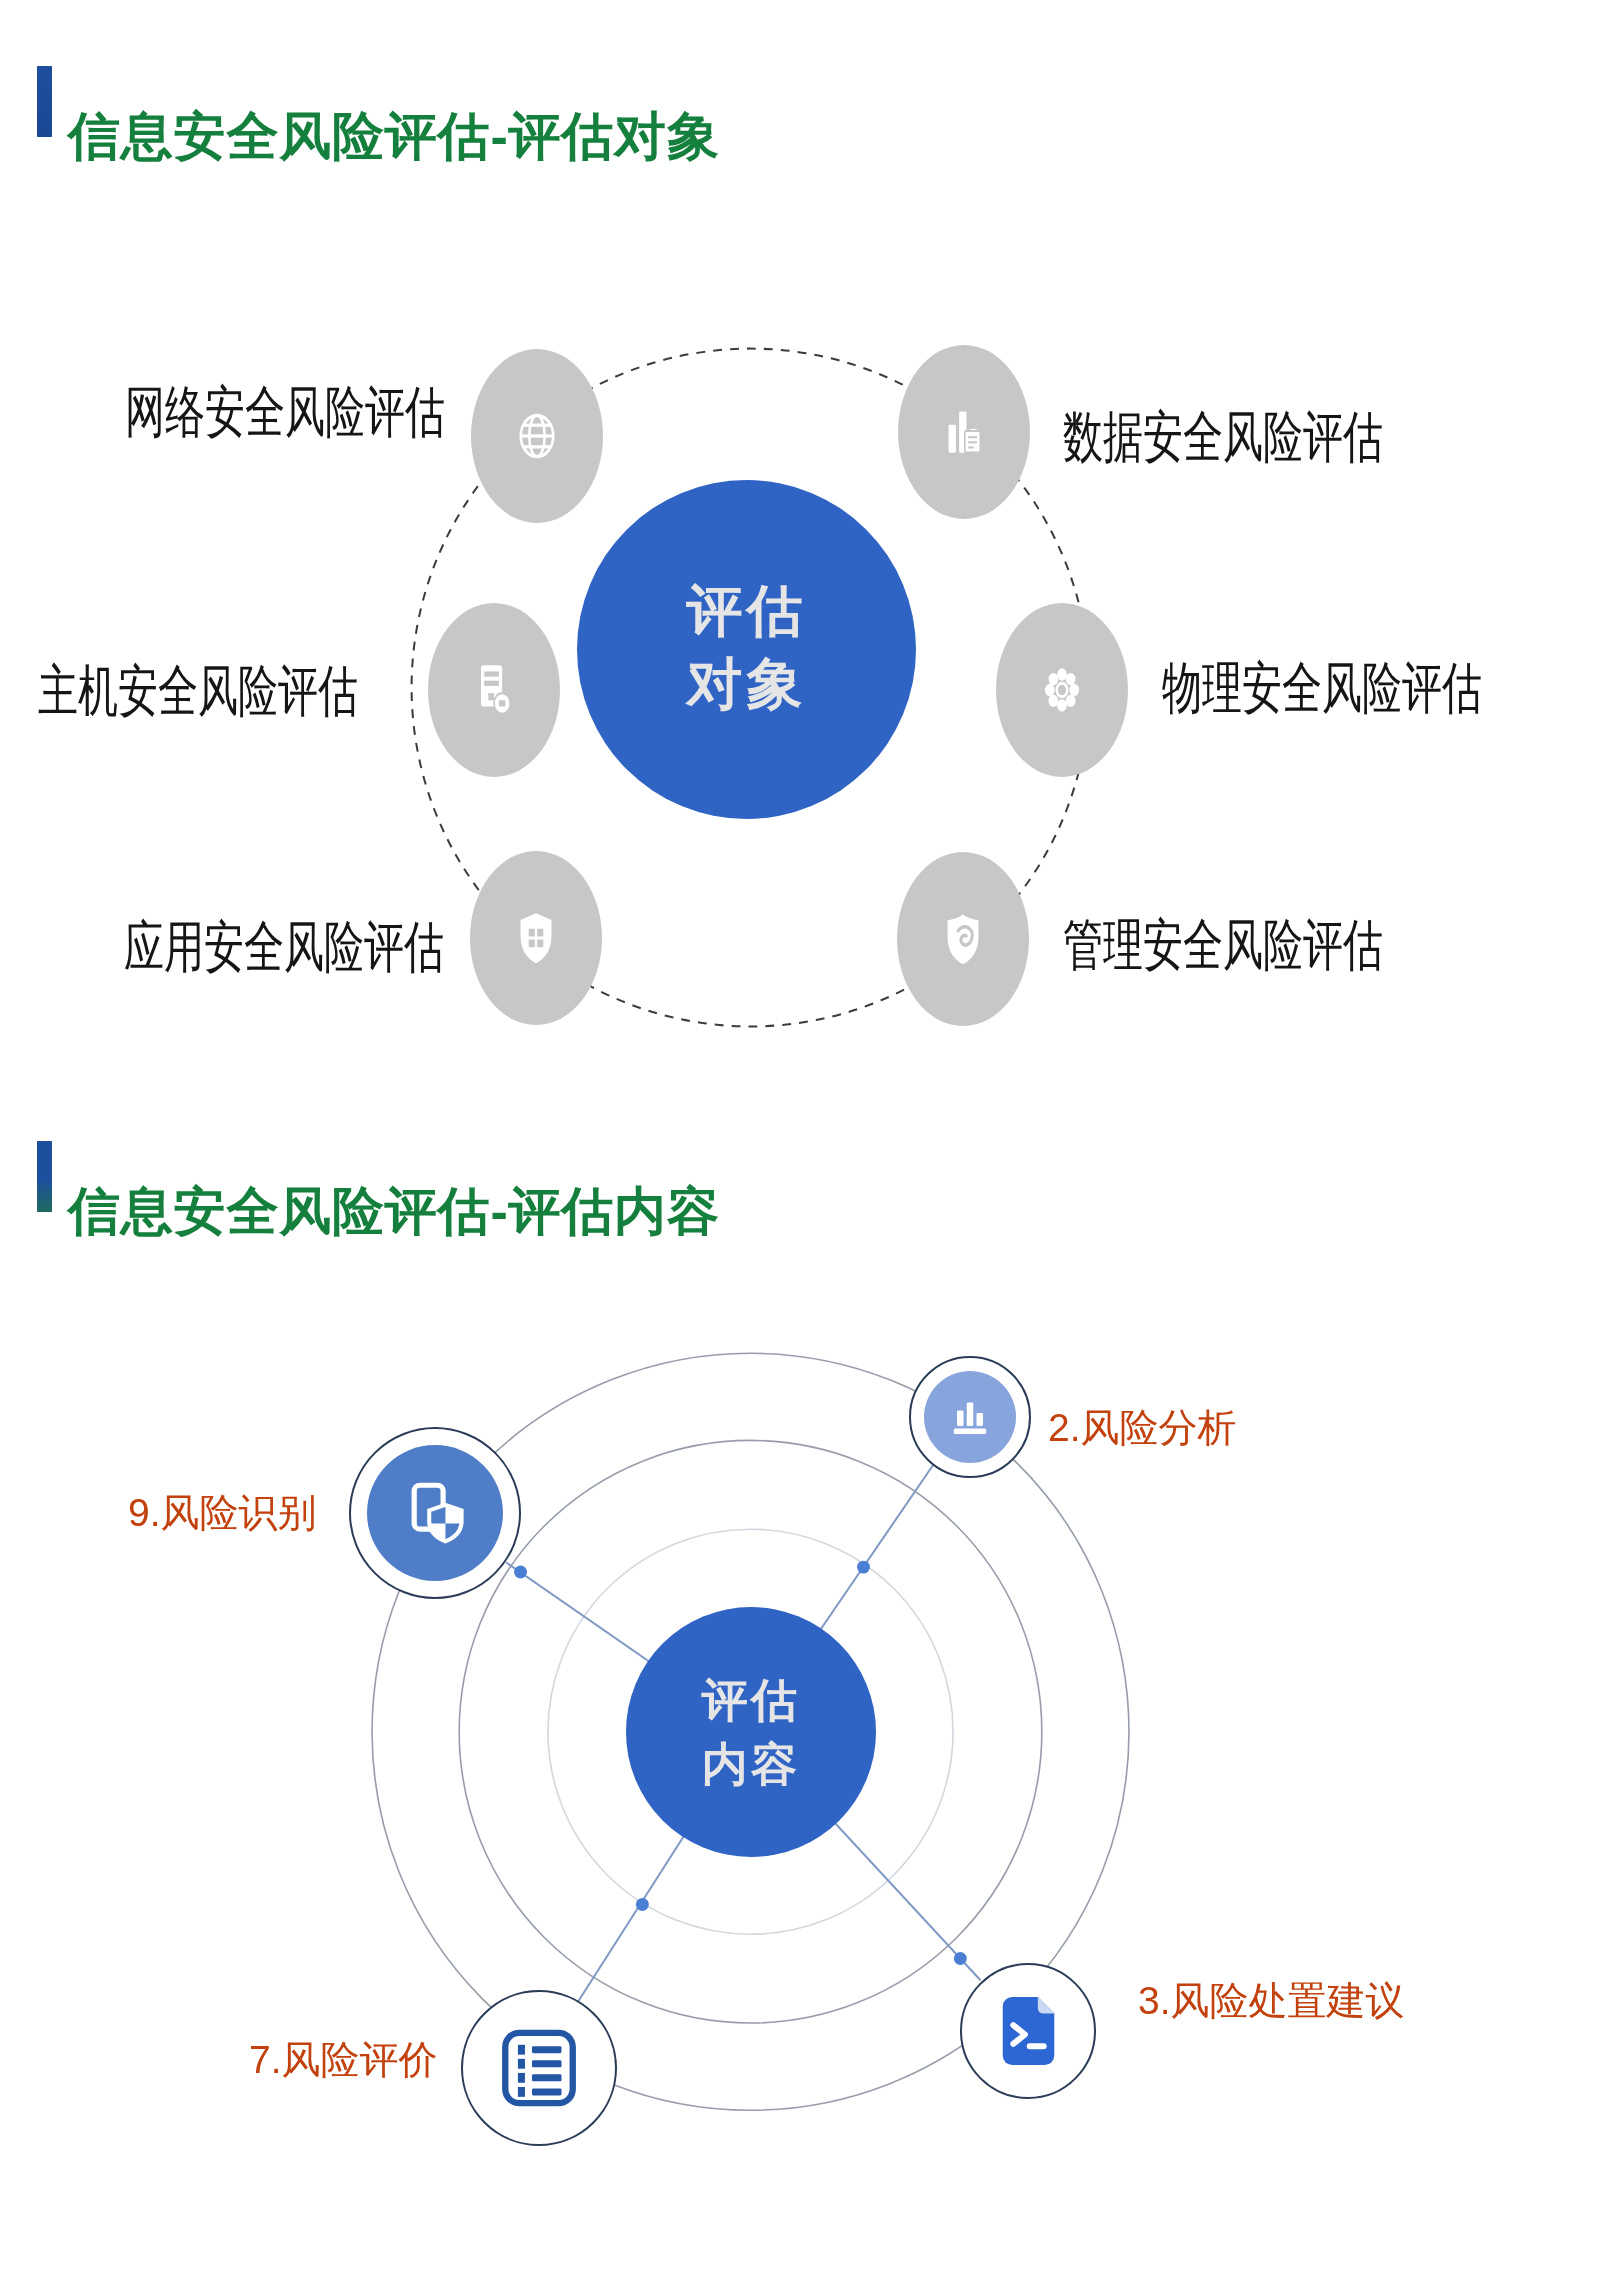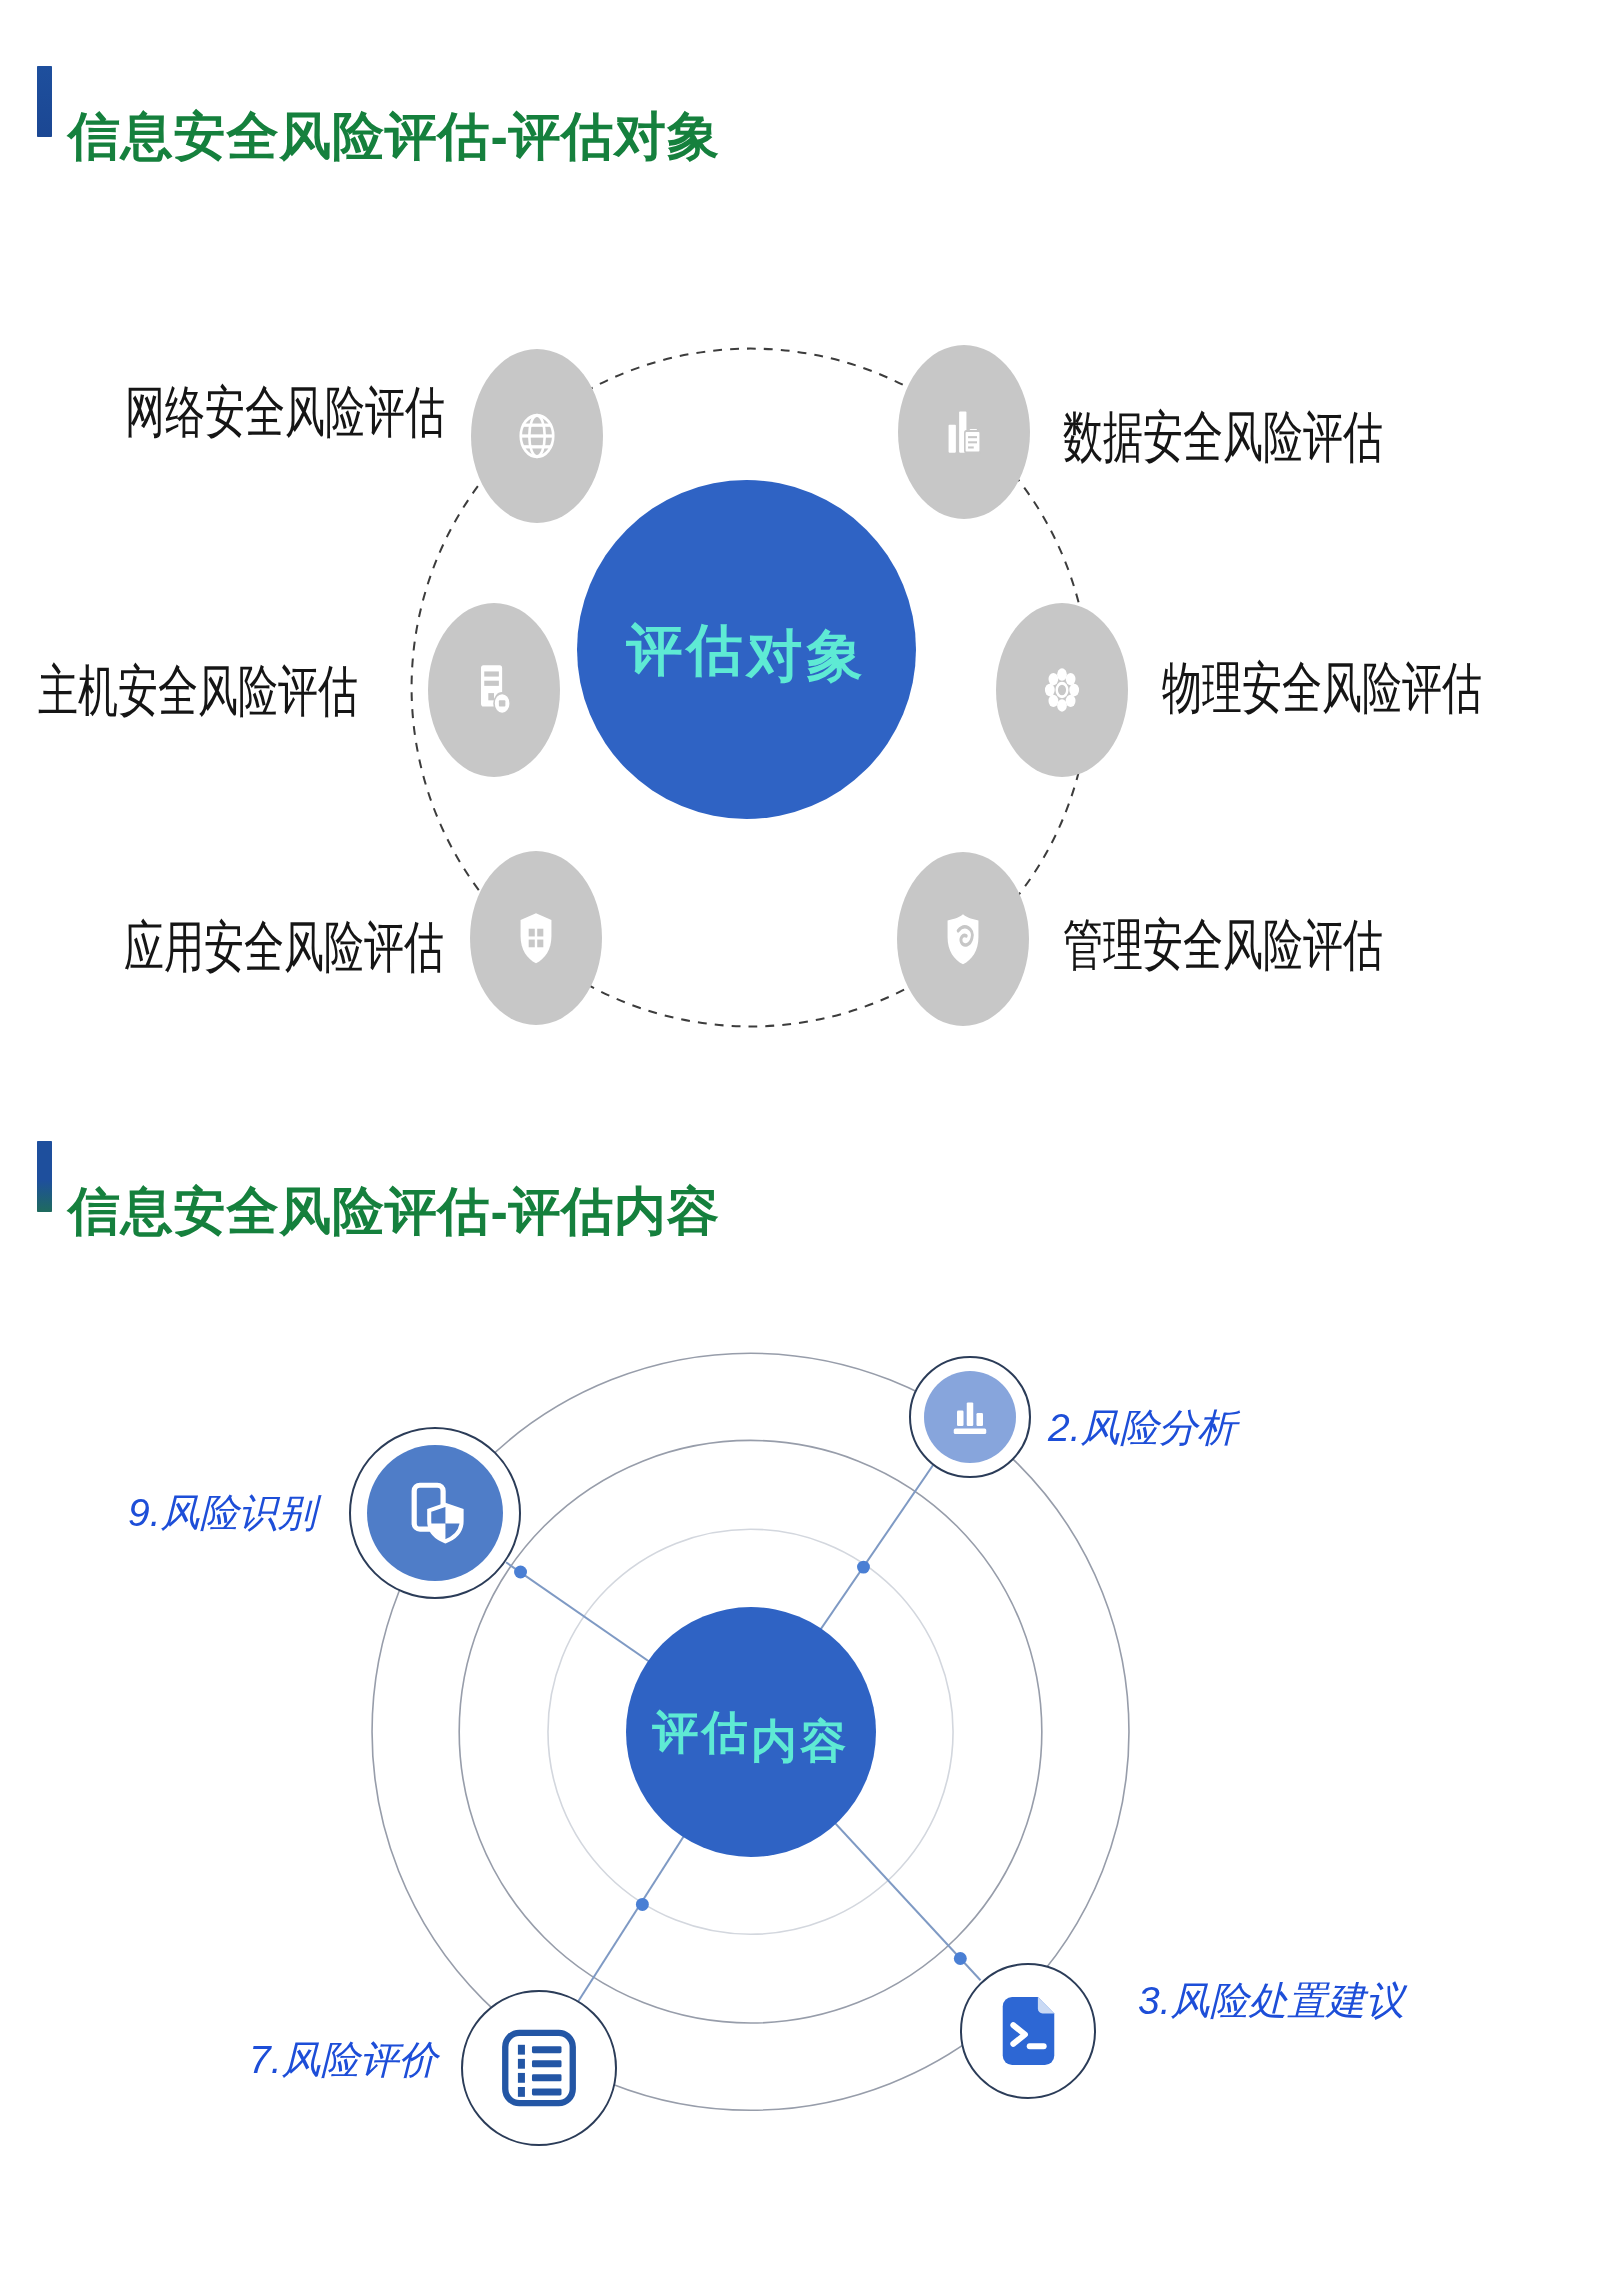--- a/index.html
+++ b/index.html
@@ -22,43 +22,43 @@
   }
   
   .overlay{position:absolute;left:0;top:0;z-index:0;}
   
   .gray-ellipse{
     position:absolute;width:132px;height:174px;border-radius:50%;
     background:#c7c7c7;display:flex;align-items:center;justify-content:center;z-index:1;
   }
   .center-circle{
     position:absolute;border-radius:50%;
-    display:flex;flex-direction:row;align-items:center;justify-content:center;
-    color:#5eead4;font-weight:bold;z-index:1;
+    display:flex;flex-direction:column;align-items:center;justify-content:center;
+    color:#e5e5e5;font-weight:bold;z-index:1;
   }
   .cc1{left:577px;top:480px;width:339px;height:339px;font-size:56px;letter-spacing:4px;}
   .cc1 span{line-height:1.0;}
   .cc1 span + span{margin-top:21px;font-family:Liberation Mono, monospace;}
   .cc2{left:626px;top:1607px;width:250px;height:250px;font-size:46px;letter-spacing:3.2px;}
   .cc2 span{line-height:1.0;}
   .cc2 span + span{margin-top:18px;}
   .d1-label{
     position:absolute;font-size:40px;color:#151515;line-height:48px;
     white-space:nowrap;transform:scale(1,1.4);transform-origin:0 50%;z-index:1;
   }
   
   .node{
     position:absolute;background:#ffffff;border:2.4px solid #2b3c58;border-radius:50%;
     display:flex;align-items:center;justify-content:center;z-index:1;
   }
   .node-inner{
     border-radius:50%;display:flex;align-items:center;justify-content:center;
   }
   .d2-label{
-    position:absolute;font-size:39px;color:#1d4ed8;line-height:47px;white-space:nowrap;z-index:1;font-style:italic;
+    position:absolute;font-size:39px;color:#c2410c;line-height:47px;white-space:nowrap;z-index:1;
   }
 </style>
 </head>
 <body>
 
 <div class="page">
 
   <svg class="overlay" width="1614" height="2295" viewBox="0 0 2000 2844">
 
     <circle cx="930" cy="852" r="420" fill="none" stroke="#3c3c3c" stroke-width="2.5" stroke-dasharray="11 10"></circle>

